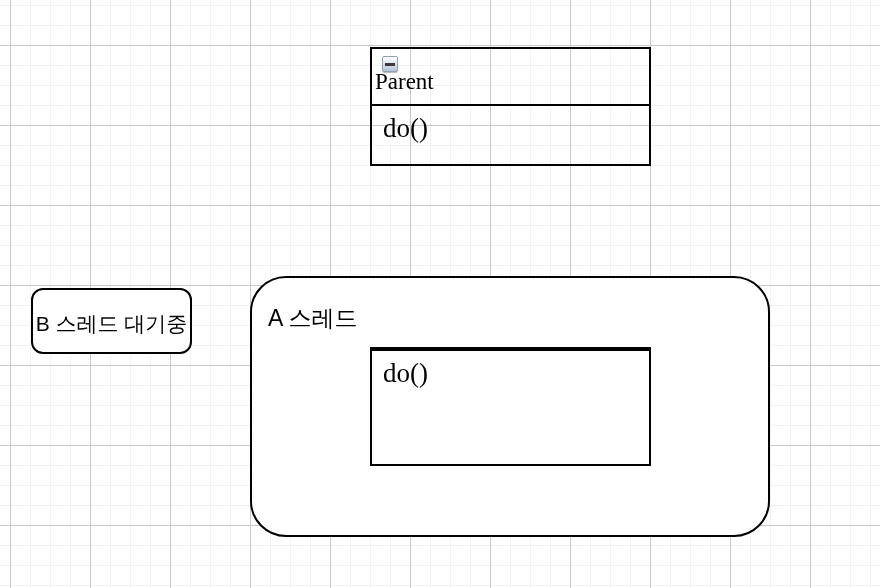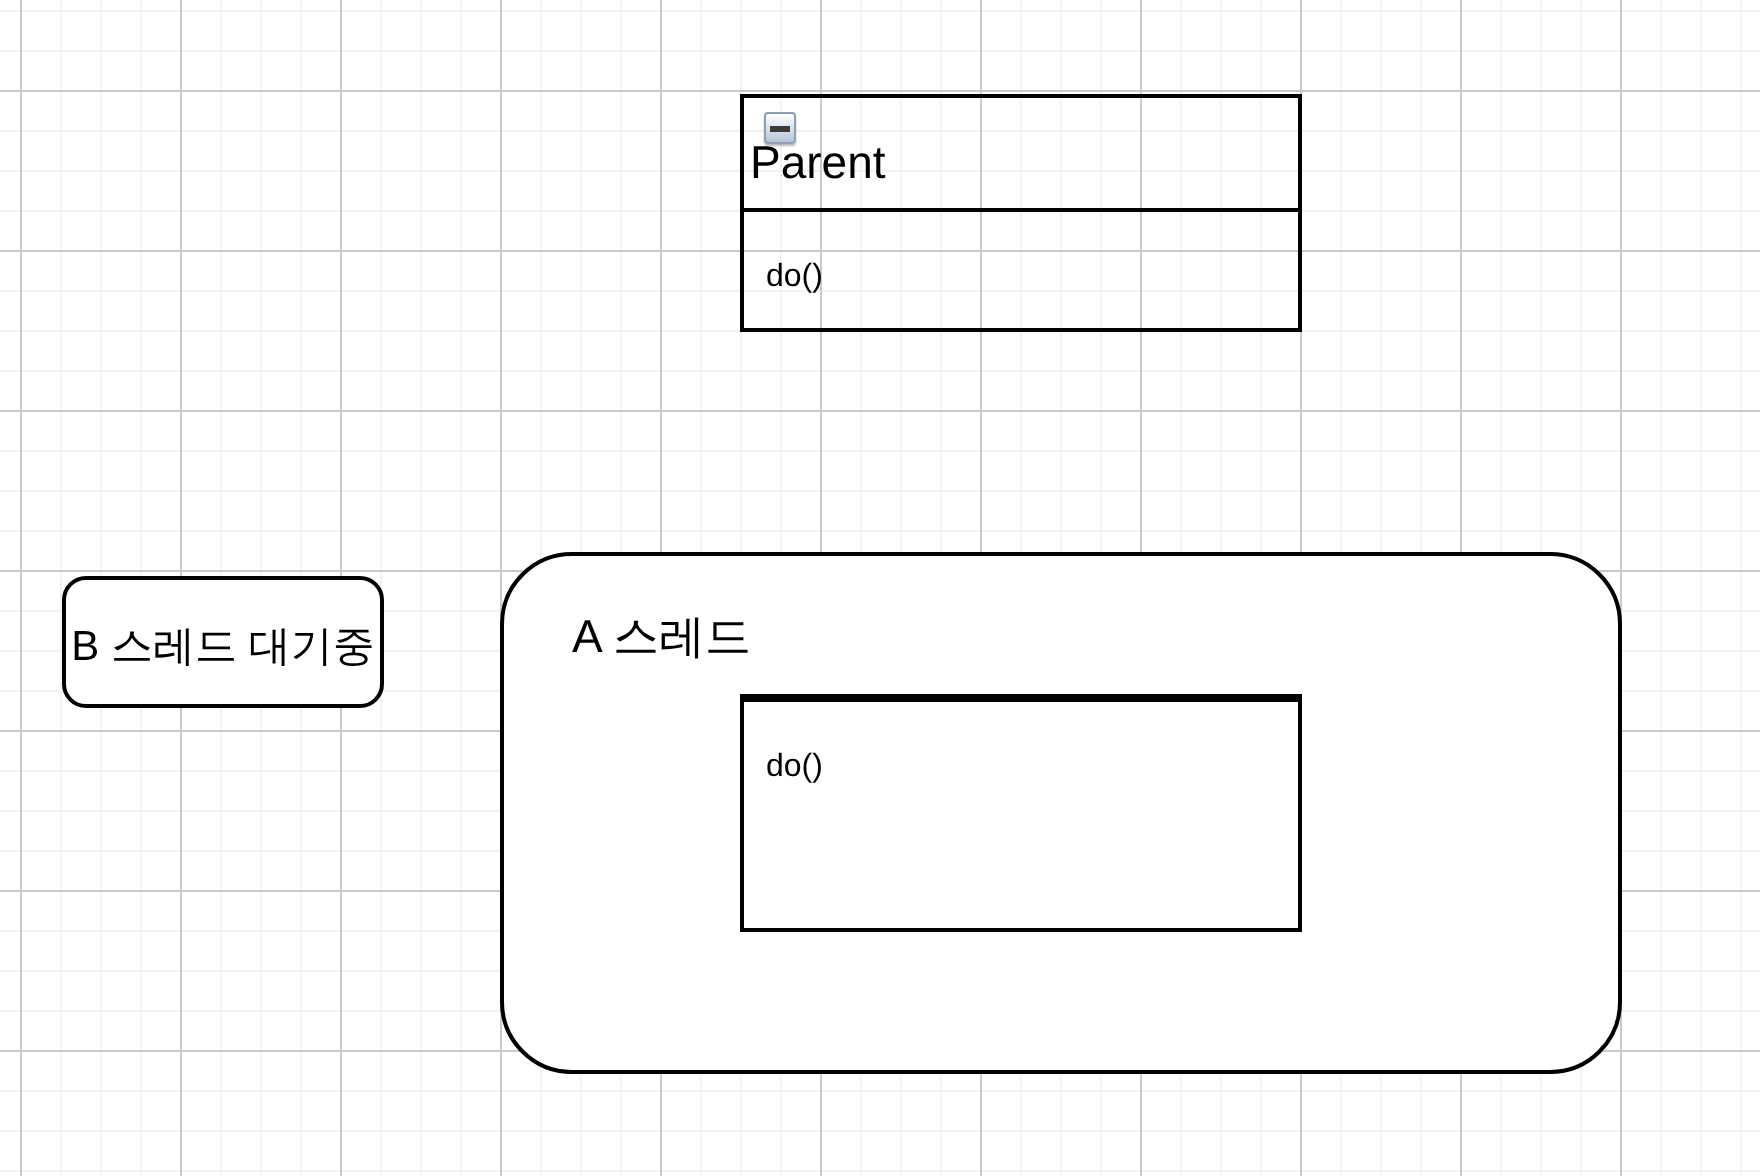--- a/index.html
+++ b/index.html
@@ -15,60 +15,59 @@
       linear-gradient(to right, #f2f2f2 1px, transparent 1px),
       linear-gradient(to bottom, #f2f2f2 1px, transparent 1px);
     background-size: 80px 80px, 80px 80px, 20px 20px, 20px 20px;
     background-position: 10px 0px, 0px 45px, 10px 0px, 0px 5px;
   }
 
   
   .class-box {
     position:absolute; box-sizing:border-box;
     width:281px; height:119px;
-    border:2px solid #000; background:transparent;
+    border:2px solid #000; background:transparent;font-family:Liberation Serif, serif;
   }
   .class-box.parent { left:370px; top:47px; }
   .class-box.child  { left:370px; top:347px; background:#ffffff; }
 
   .class-title {
     position:relative; box-sizing:border-box; height:55px;
     display:flex; align-items:center;
     padding:9px 4px 0 3px;
     font-size:23px; line-height:1;
   }
   .class-methods {
     box-sizing:border-box; height:58px;
     border-top:2px solid #000;
-    display:flex; align-items:center;
+    display:flex; align-items:flex-start;
     padding:9px 4px 0 11px;
-    font-size:16px; line-height:1;
+    font-size:27px; line-height:1;
   }
 
   
   .collapse-btn {
     position:absolute; left:10px; top:7px;
     width:16px; height:16px; box-sizing:border-box;
     border:1px solid #8fa0b4; border-radius:2px;
     background:linear-gradient(180deg,#fdfeff 0%,#dde5ee 45%,#b5c4d6 100%);
     box-shadow:0 1px 1px rgba(0,0,0,0.28), inset 0 1px 0 rgba(255,255,255,0.85);
     padding:0; cursor:pointer; z-index:2;
   }
   .collapse-btn::after {
     content:""; position:absolute; left:2px; top:6px;
     width:10px; height:3px; background:#3b3b3b;
   }
 
   
   .a-container {
     position:absolute; left:250px; top:276px;
-    width:561px; height:261px; box-sizing:border-box;
+    width:520px; height:261px; box-sizing:border-box;
     border:2px solid #000; border-radius:36px;
     background:#ffffff;
-    padding-left:18px;
   }
   .a-container .container-label {
     display:block; padding:27px 0 0 16px;
     font-size:23px; line-height:1.2; white-space:nowrap;
   }
 
   
   .b-box {
     position:absolute; left:31px; top:288px;
     width:161px; height:66px; box-sizing:border-box;

